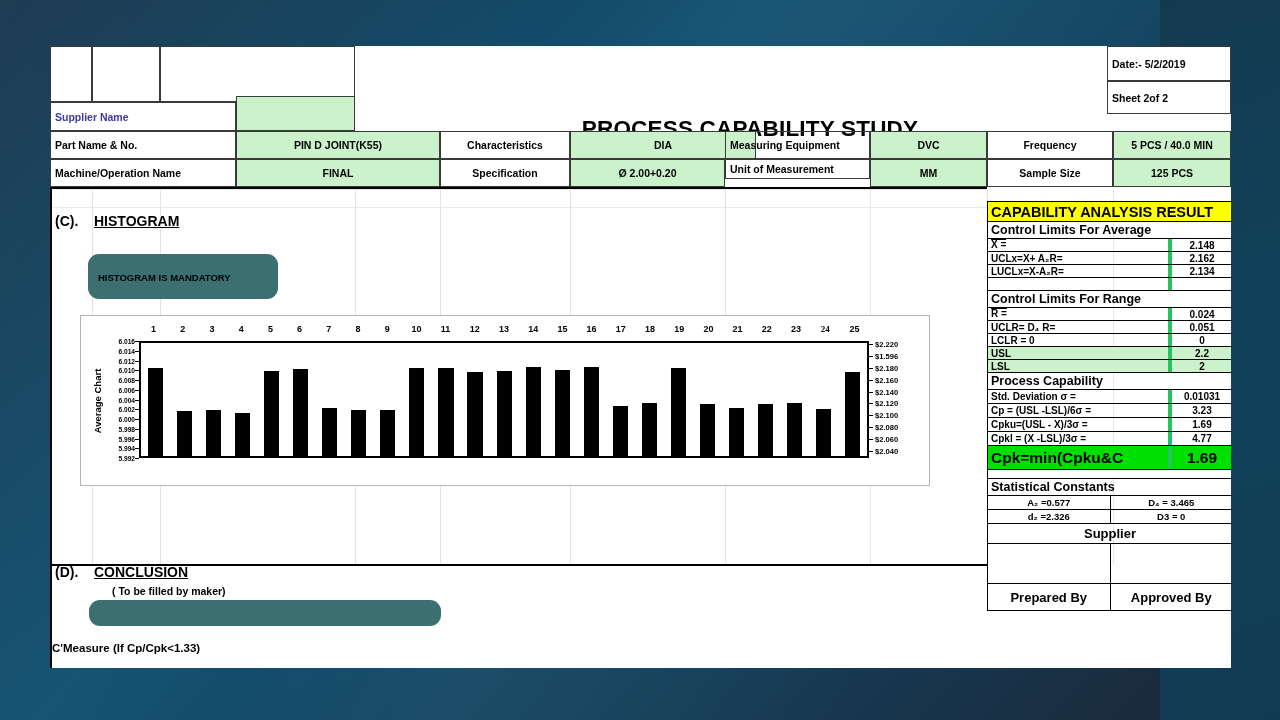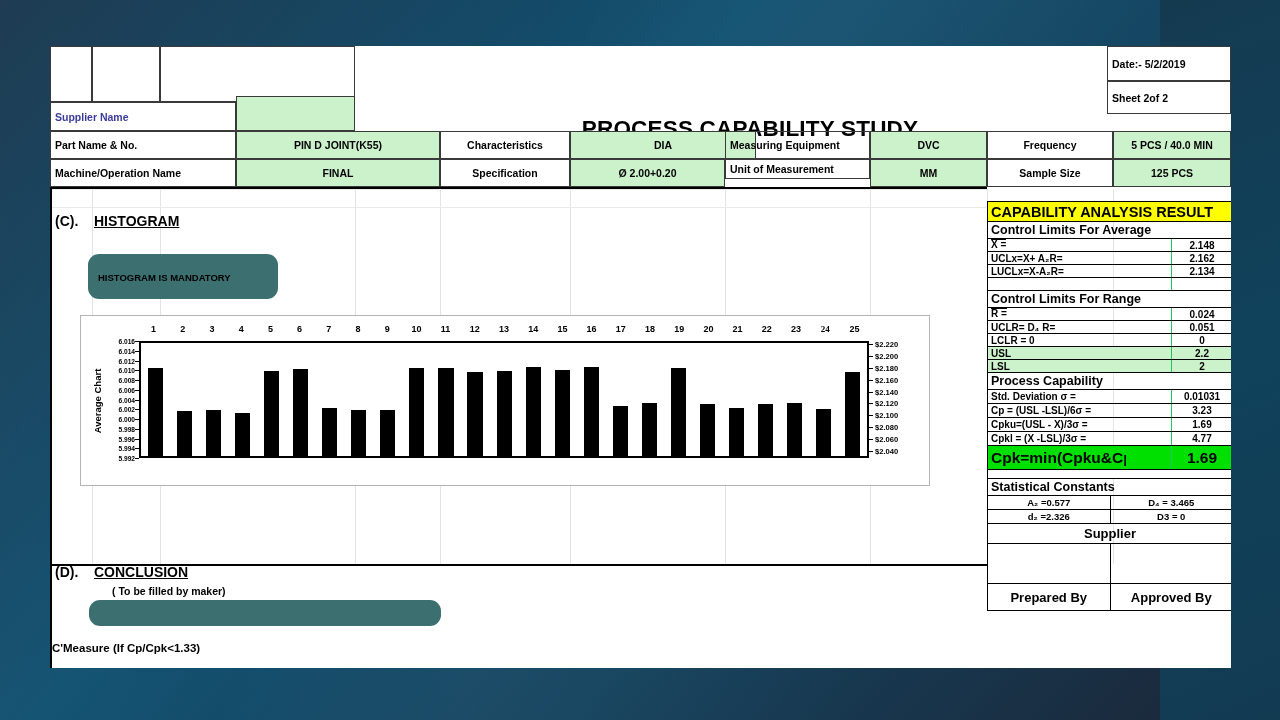--- a/index.html
+++ b/index.html
@@ -63,21 +63,21 @@
     text-align:right;transform:translateY(-50%);white-space:nowrap;}
   .ytick-r{position:absolute;font-size:7.6px;font-weight:bold;color:#000;
     text-align:left;transform:translateY(-50%);white-space:nowrap;}
   .ytickmark{position:absolute;width:4px;height:1px;background:#000;}
 
   
   .panel{position:absolute;left:937px;top:155px;width:246px;}
   .prow{position:relative;box-sizing:border-box;border:1px solid #000;
     border-top:none;display:flex;font-size:10px;font-weight:bold;color:#000;}
   .plabel{flex:1 1 auto;padding:0 3px;display:flex;align-items:center;white-space:nowrap;overflow:hidden;}
-  .pval{width:60px;min-width:60px;border-left:1px solid #22c55e;display:flex;
+  .pval{width:60px;min-width:60px;border-left:4px solid #22c55e;display:flex;
     align-items:center;justify-content:center;margin-left:45px;}
   .yellowhdr{background:#ffff00;font-size:14.5px;font-weight:bold;padding:0 3px;
     display:flex;align-items:center;box-sizing:border-box;border:1px solid #000;
     height:21px;white-space:nowrap;overflow:hidden;}
   .sub-hd{font-size:12.5px;font-weight:bold;padding:0 3px;display:flex;align-items:center;
     box-sizing:border-box;border:1px solid #000;border-top:none;height:17px;}
   .greenrow{background:#ccf2cc;}
   .cpk{background:#00e000;font-size:15.5px;font-weight:bold;height:24px;}
   .cpk .pval{font-size:15.5px;}
   .spacer{height:9px;box-sizing:border-box;border-left:1px solid #000;
@@ -233,21 +233,21 @@
           <div class="ytick-l" style="left: 14px; width: 40px; top: 122.5px;">5.996</div>
           <div class="ytickmark" style="left: 54px; top: 122.5px;"></div>
           <div class="ytick-l" style="left: 14px; width: 40px; top: 132.25px;">5.994</div>
           <div class="ytickmark" style="left: 54px; top: 132.25px;"></div>
           <div class="ytick-l" style="left: 14px; width: 40px; top: 142px;">5.992</div>
           <div class="ytickmark" style="left: 54px; top: 142px;"></div>
         </div>
       <div id="ylabels-right">
           <div class="ytick-r" style="left: 794px; top: 28px;">$2.220</div>
           <div class="ytickmark" style="left: 788px; top: 28px;"></div>
-          <div class="ytick-r" style="left: 794px; top: 39.8889px;">$2.200</div>
+          <div class="ytick-r" style="left: 794px; top: 39.8889px;">$1.596</div>
           <div class="ytickmark" style="left: 788px; top: 39.8889px;"></div>
           <div class="ytick-r" style="left: 794px; top: 51.7778px;">$2.180</div>
           <div class="ytickmark" style="left: 788px; top: 51.7778px;"></div>
           <div class="ytick-r" style="left: 794px; top: 63.6667px;">$2.160</div>
           <div class="ytickmark" style="left: 788px; top: 63.6667px;"></div>
           <div class="ytick-r" style="left: 794px; top: 75.5556px;">$2.140</div>
           <div class="ytickmark" style="left: 788px; top: 75.5556px;"></div>
           <div class="ytick-r" style="left: 794px; top: 87.4444px;">$2.120</div>
           <div class="ytickmark" style="left: 788px; top: 87.4444px;"></div>
           <div class="ytick-r" style="left: 794px; top: 99.3333px;">$2.100</div>

